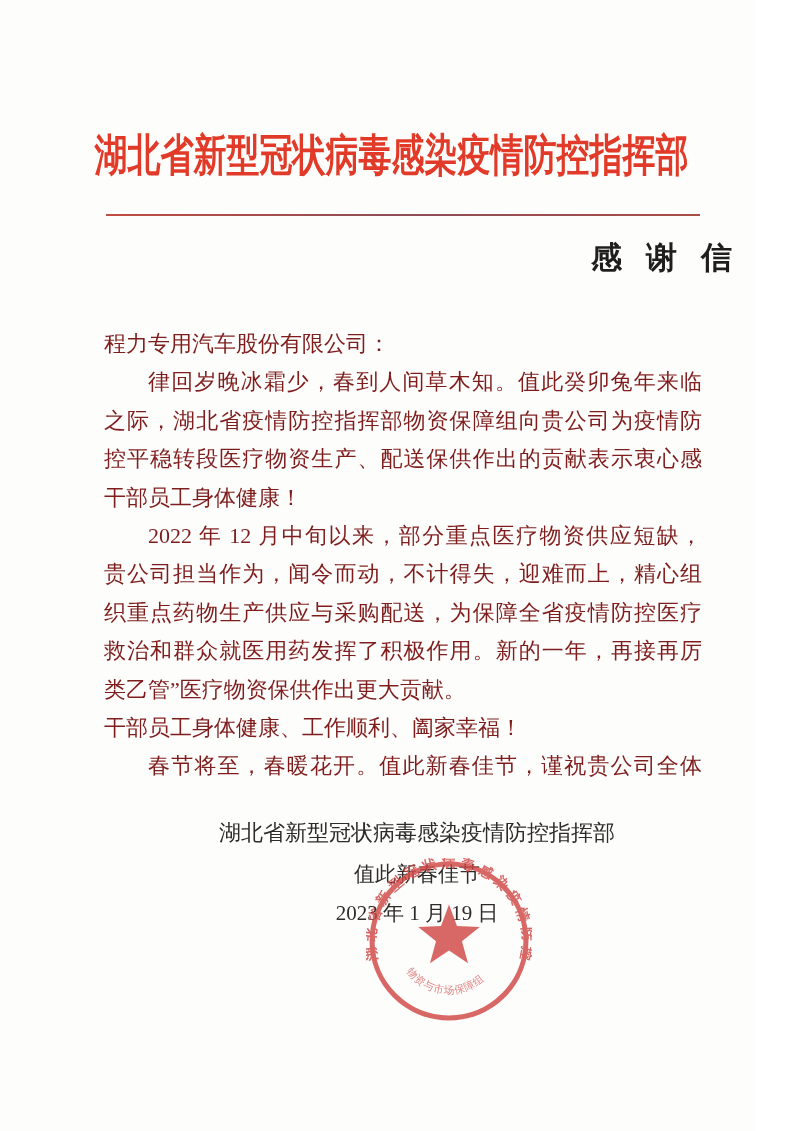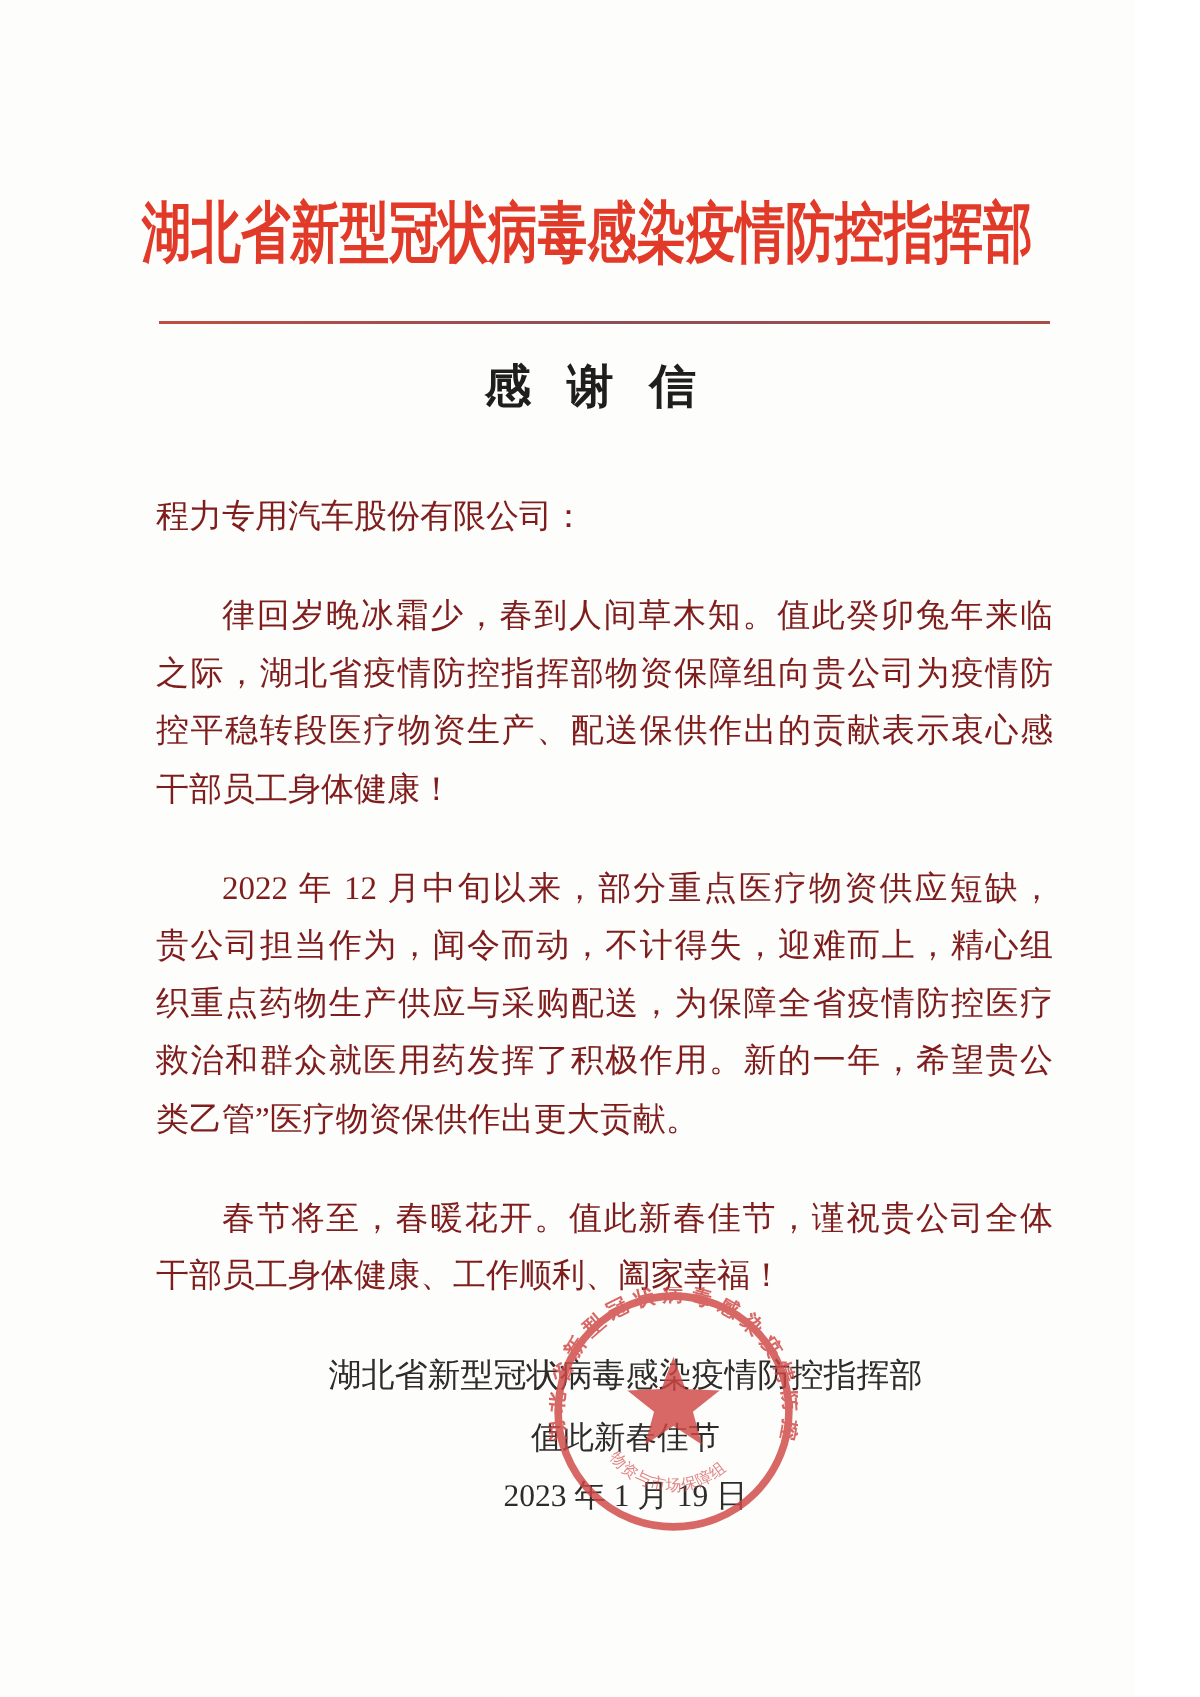--- a/index.html
+++ b/index.html
@@ -21,39 +21,39 @@
     transform-origin:50% 50%;
     white-space:nowrap;
   }
   .divider {
     width:594px; height:2px;
     margin:33px 0 0 106px;
     background:linear-gradient(90deg,#c04e42,#8e4e58 50%,#a84e48);
   }
   .title {
     margin-top:26px;
-    text-align:center;
+    text-align:right;
     padding-left:55px;
     font-size:31px;
     font-weight:bold;
     letter-spacing:24px;
     line-height:32px;
     color:#1f1e1d;
   }
   .body {
     margin:51px 0 0 104px;
     width:598px;
     font-size:22px;
     line-height:38.4px;
     color:#7f1d1d;
     text-align:justify;
   }
   .body .ln { text-align-last:justify; }
   .body .ln.last { text-align-last:left; }
-  .body .ln.indent { text-indent:44px;margin-top:28px; }
+  .body .ln.indent { text-indent:44px; }
   .signature {
     margin-top:26px;
     padding-left:78px;
     text-align:center;
     color:#2e2b28;
     white-space:nowrap;
   }
   .sig-org  { font-size:22px; line-height:42px; }
   .sig-dept { font-size:21px; line-height:40px; }
   .sig-date { font-size:21px; line-height:38px; }
@@ -80,24 +80,24 @@
 
   <div class="body">
     <div class="ln last">程力专用汽车股份有限公司：</div>
     <div class="ln indent">律回岁晚冰霜少，春到人间草木知。值此癸卯兔年来临</div>
     <div class="ln">之际，湖北省疫情防控指挥部物资保障组向贵公司为疫情防</div>
     <div class="ln">控平稳转段医疗物资生产、配送保供作出的贡献表示衷心感</div>
     <div class="ln last">干部员工身体健康！</div>
     <div class="ln indent">2022 年 12 月中旬以来，部分重点医疗物资供应短缺，</div>
     <div class="ln">贵公司担当作为，闻令而动，不计得失，迎难而上，精心组</div>
     <div class="ln">织重点药物生产供应与采购配送，为保障全省疫情防控医疗</div>
-    <div class="ln">救治和群众就医用药发挥了积极作用。新的一年，希望贵公</div>
+    <div class="ln">救治和群众就医用药发挥了积极作用。新的一年，再接再厉</div>
     <div class="ln last">类乙管”医疗物资保供作出更大贡献。</div>
+    <div class="ln last">干部员工身体健康、工作顺利、阖家幸福！</div>
     <div class="ln indent">春节将至，春暖花开。值此新春佳节，谨祝贵公司全体</div>
-    <div class="ln last">干部员工身体健康、工作顺利、阖家幸福！</div>
   </div>
 
   <div class="signature">
     <div class="sig-org">湖北省新型冠状病毒感染疫情防控指挥部</div>
     <div class="sig-dept">值此新春佳节</div>
     <div class="sig-date">2023 年 1 月 19 日</div>
   </div>
 
   <svg class="seal" viewBox="0 0 164 164" xmlns="http://www.w3.org/2000/svg">
     <defs>

